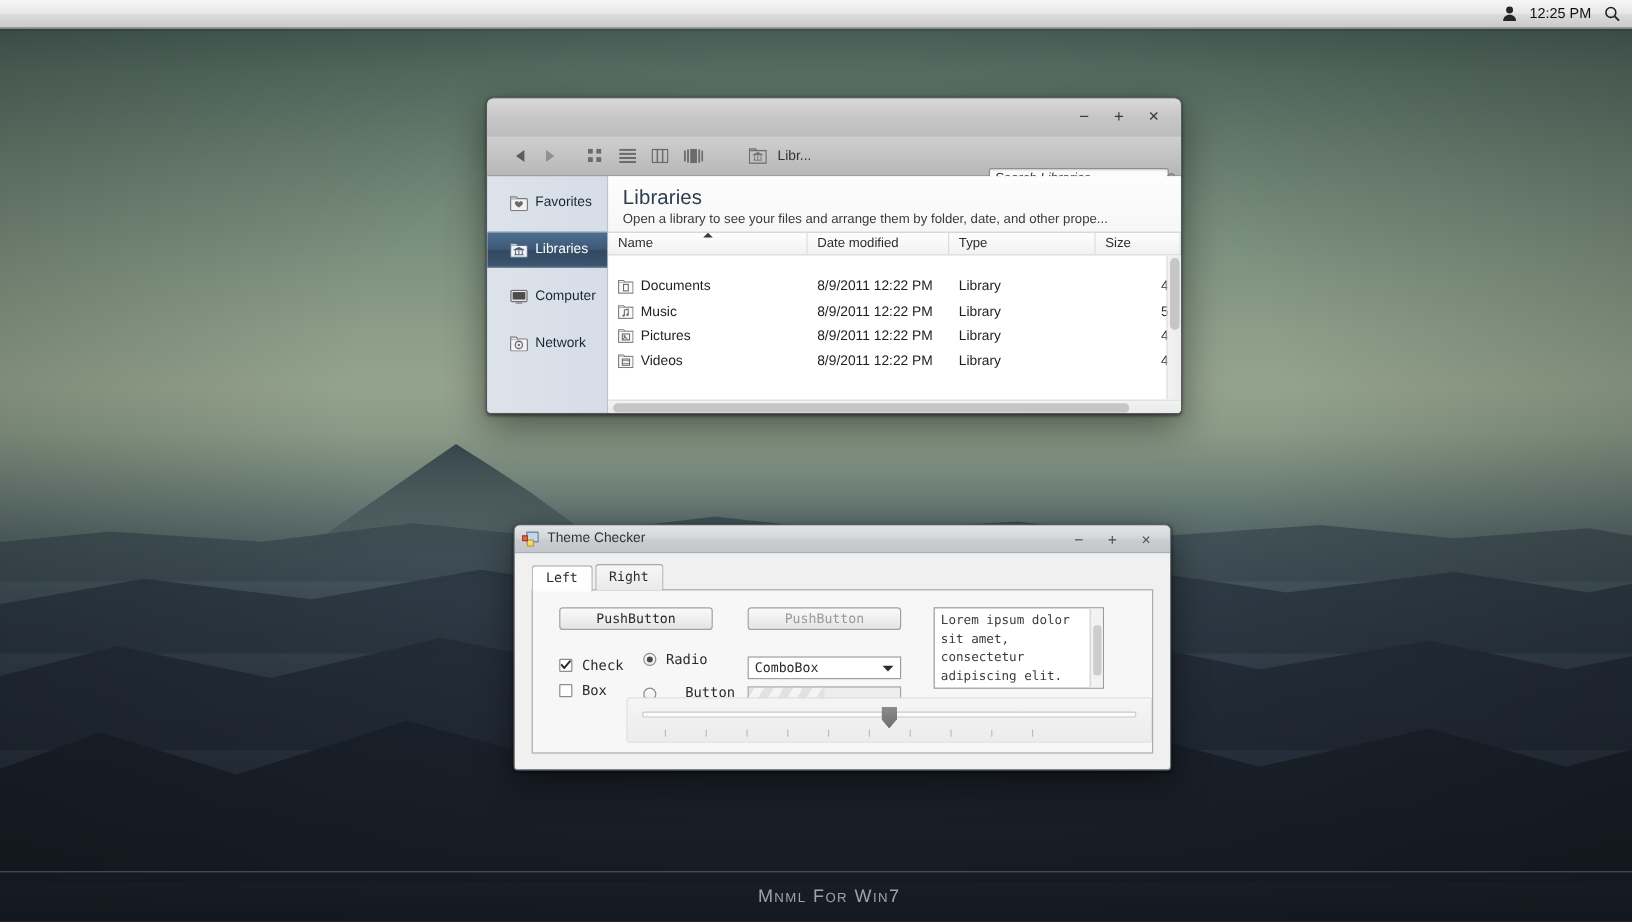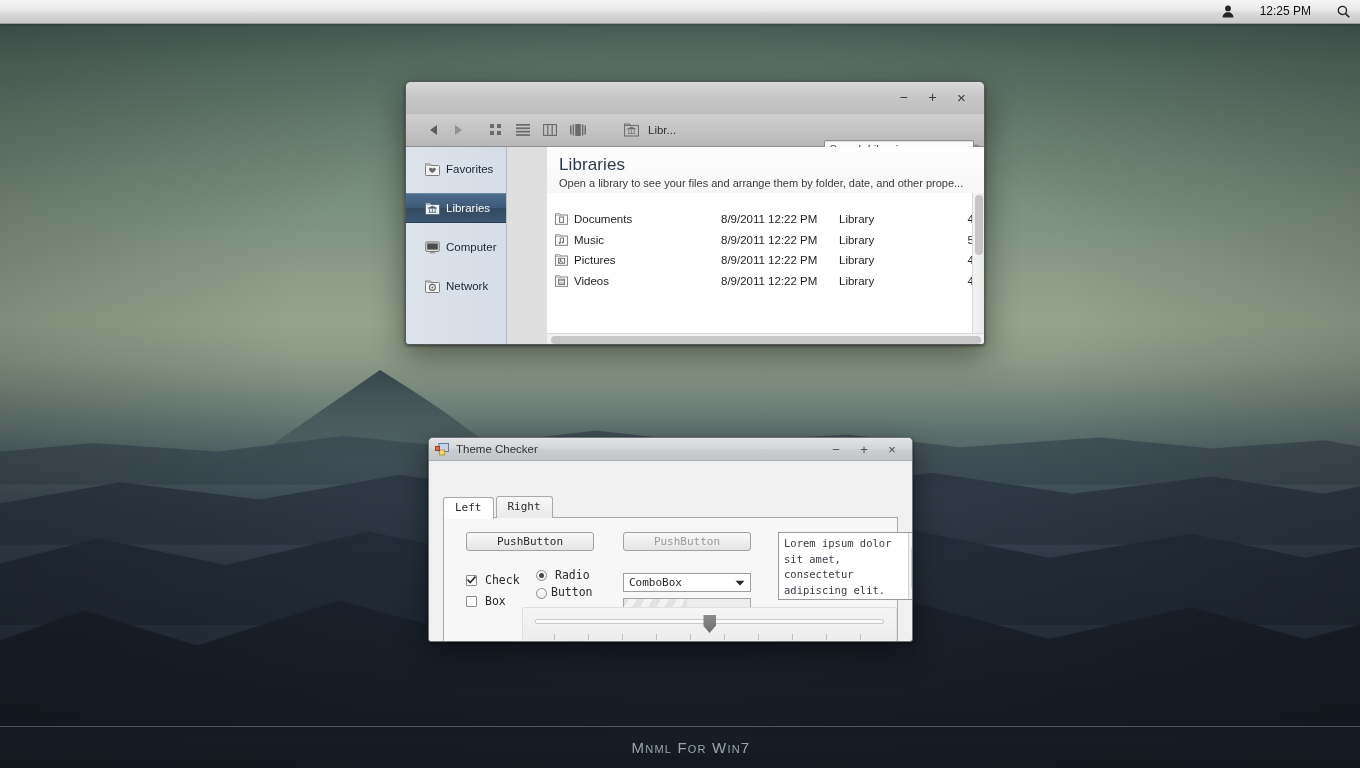--- a/index.html
+++ b/index.html
@@ -76,21 +76,21 @@
     border-bottom: 1px solid #9b9b9b;
     display: flex; align-items: center;
     font-size: 12px; color: #111;
     box-shadow: 0 1px 2px rgba(0,0,0,.25);
     z-index: 40;
   }
   .mb-left { display: flex; align-items: center; }
   .mb-item { padding: 0 11px; line-height: 23px; height: 23px; cursor: default; }
   .mb-item.bold { font-weight: bold; }
   #apple-logo { padding: 0 14px 0 17px; font-size: 14px; line-height: 0; position: relative; top: -1px; }
-  .mb-right { margin-left: auto; display: flex; align-items: center; padding-right: 10px; gap: 24px; }
+  .mb-right { margin-left: auto; display: flex; align-items: center; padding-right: 10px; gap: 9px; }
   .mb-right .mb-item { padding: 0 2px; }
   .glyph-svg { display: block; }
 
   
   #explorer {
     position: absolute; left: 405px; top: 81px; width: 580px; height: 264px;
     border-radius: 6px 6px 4px 4px;
     box-shadow: 0 10px 32px rgba(0,0,0,.45), 0 1px 3px rgba(0,0,0,.5);
     background: #dfdfdf;
     border: 1px solid #55595b;
@@ -127,21 +127,21 @@
     box-shadow: inset 0 1px 1px rgba(0,0,0,.12);
     margin-top: 38px;
   }
   #search-input {
     border: none; outline: none; background: transparent; flex: 1;
     font-style: italic; font-size: 11px; color: #3b3b3b;
     font-family: "Liberation Sans", sans-serif;
   }
   #search-input::placeholder { color: #3b3b3b; font-style: italic; }
 
-  #exp-body { display: flex; height: 198px; gap: 40px; }
+  #exp-body { display: flex; height: 198px; }
   #exp-sidebar {
     width: 101px;
     background: linear-gradient(to right, #dde3eb 0%, #d7dde6 100%);
     border-right: 1px solid #b6bcc4;
     padding-top: 7px;
   }
   .side-item {
     height: 30px; display: flex; align-items: center; gap: 6px;
     padding-left: 19px; font-size: 11.5px; color: #1c2733;
     margin-bottom: 9px; cursor: default;
@@ -200,21 +200,21 @@
   #zoom-slider { margin-left: auto; width: 78px; height: 12px; position: relative; margin-right: 6px; }
   #zoom-track { position: absolute; left: 0; right: 0; top: 5px; height: 3px;
     background: linear-gradient(to bottom, #9e9e9e, #bdbdbd); border-radius: 2px; }
   #zoom-knob { position: absolute; left: 12px; top: 0px; width: 11px; height: 11px; border-radius: 50%;
     background: radial-gradient(circle at 40% 35%, #fff, #d2d2d2 70%, #a9a9a9);
     border: 1px solid #8d8d8d; }
   #resize-grip { width: 12px; height: 12px; position: relative; }
 
   
   #themewin {
-    position: absolute; left: 428px; top: 437px; width: 485px; height: 205px;
+    position: absolute; left: 428px; top: 437px; width: 548px; height: 205px;
     background: #f0f0f0;
     border: 1px solid #6f7479;
     border-radius: 5px 5px 3px 3px;
     box-shadow: 0 10px 30px rgba(0,0,0,.45), 0 1px 3px rgba(0,0,0,.5);
     overflow: hidden;
     z-index: 25;
   }
   #tc-titlebar {
     height: 23px;
     background: linear-gradient(to bottom, #e2e4e5 0%, #d3d6d8 48%, #cbced1 52%, #c2c6c9 100%);
@@ -226,21 +226,20 @@
   .tc-ctrls { margin-left: auto; display: flex; }
   .tc-btn { width: 28px; height: 21px; display: flex; align-items: center; justify-content: center;
     font-size: 13px; color: #4a4f53; cursor: default; }
   #tc-body { padding: 9px 14px 0 14px; }
   #tabs { display: flex; gap: 2px; position: relative; z-index: 2; }
   .tab {
     font-family: "DejaVu Sans Mono", monospace; font-size: 11px;
     padding: 3px 11px 4px 11px; border: 1px solid #a9a9a9; border-bottom: none;
     border-radius: 3px 3px 0 0; color: #2b2b2b; cursor: default;
     background: linear-gradient(to bottom, #f7f7f7, #eaeaea);
-    margin-top: 26px;
   }
   .tab.active { background: #fefefe; position: relative; top: 1px; padding-bottom: 5px; }
   #tab-panel {
     border: 1px solid #a9a9a9; background: #f7f7f7;
     margin-top: -1px; height: 137px; position: relative;
     padding: 14px 16px;
   }
   .pb {
     font-family: "DejaVu Sans Mono", monospace; font-size: 11px;
     height: 19px; line-height: 17px; text-align: center;
@@ -460,20 +459,35 @@
         <span>Network</span>
       </div>
     </div>
 
     <div id="exp-main">
       <div id="lib-header">
         <div id="lib-title">Libraries</div>
         <div id="lib-sub">Open a library to see your files and arrange them by folder, date, and other prope...</div>
       </div>
 
+      <div id="col-head">
+        <div class="col-h" style="width:166px">
+          <span class="sort-arrow"></span>
+          <span>Name</span>
+        </div>
+        <div class="col-h" style="width:118px">
+          <span>Date modified</span>
+        </div>
+        <div class="col-h" style="width:122px">
+          <span>Type</span>
+        </div>
+        <div class="col-h" style="flex:1">
+          <span>Size</span>
+        </div>
+      </div>
 
       <div id="file-list">
         <div style="padding-top:6px">
           <div class="frow">
             <div class="fcell" style="width:166px">
               <span>
                 <svg width="13" height="12" viewBox="0 0 13 12" class="glyph-svg">
                   <rect x="0.5" y="2" width="12" height="9.3" fill="#fafafa" stroke="#7a7a7a" stroke-width=".9"></rect>
                   <path d="M0.5 2 L0.5 0.8 L4.6 0.8 L5.7 2" fill="#fafafa" stroke="#7a7a7a" stroke-width=".9"></path>
                   <rect x="4.6" y="4" width="4" height="5.4" fill="none" stroke="#6b6b6b" stroke-width=".9"></rect>
@@ -591,21 +605,21 @@
         </div>
       </div>
 
       <div style="position:absolute; left:92px; top:50px; width:80px;">
         <div style="display:flex; align-items:center; gap:8px;">
           <span class="rad">
               <span class="dot"></span>
             </span>
           <span class="ctl-label">Radio</span>
         </div>
-        <div style="display:flex; align-items:flex-end; gap:4px; margin-top:3px;">
+        <div style="display:flex; align-items:flex-end; gap:24px; margin-top:14px;">
           <span class="rad"></span>
           <span class="ctl-label">Button</span>
         </div>
       </div>
 
       <div style="position:absolute; left:179px; top:14px; width:128px;">
         <div class="pb disabled">PushButton</div>
         <div id="combo" style="margin-top:22px;">
           <span>ComboBox</span>
           <span style="margin-left:auto">

